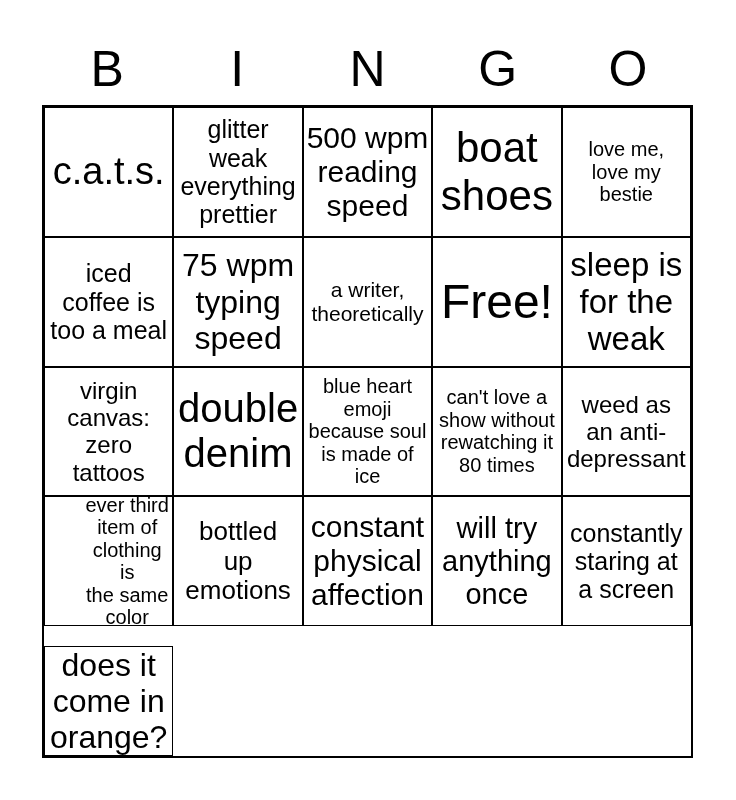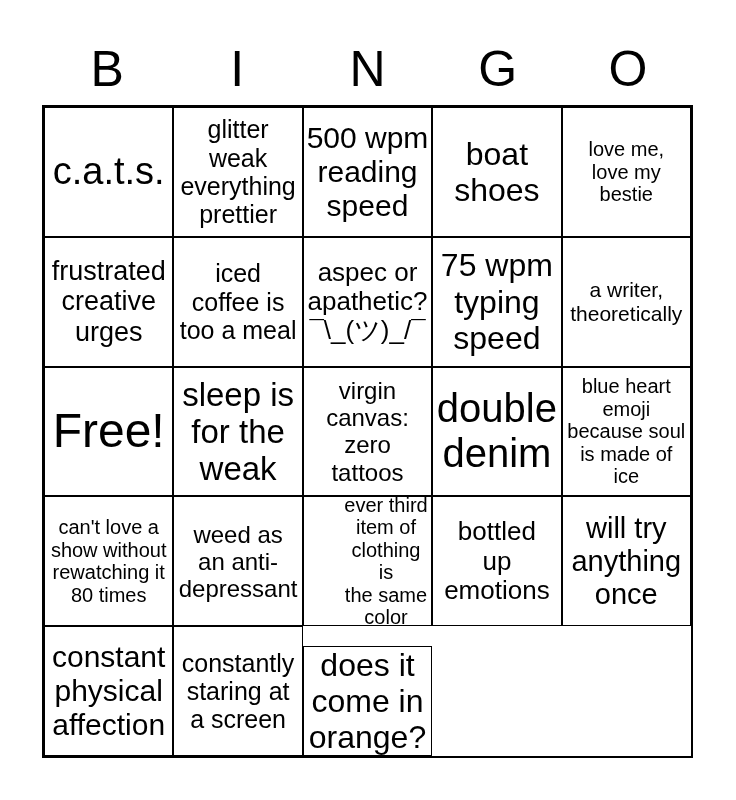--- a/index.html
+++ b/index.html
@@ -71,34 +71,28 @@
   </div>
   <div class="bingo-grid">
       <div class="cell" style="font-size: 38px;">c.a.t.s.</div>
       <div class="cell" style="font-size: 25px;">glitter
 weak
 everything
 prettier</div>
       <div class="cell" style="font-size: 30px;">500 wpm
 reading
 speed</div>
-      <div class="cell" style="font-size: 32px;">boat
+      <div class="cell" style="font-size: 42px;">boat
 shoes</div>
       <div class="cell" style="font-size: 20px;">love me,
 love my
 bestie</div>
-      <div class="cell" style="font-size: 27px;">frustrated
-creative
-urges</div>
       <div class="cell" style="font-size: 25px;">iced
 coffee is
 too a meal</div>
-      <div class="cell" style="font-size: 26px;">aspec or
-apathetic?
-¯\_(ツ)_/¯</div>
       <div class="cell" style="font-size: 32px;">75 wpm
 typing
 speed</div>
       <div class="cell" style="font-size: 21px;">a writer,
 theoretically</div>
       <div class="cell" style="font-size: 48px;">Free!</div>
       <div class="cell" style="font-size: 33px;">sleep is
 for the
 weak</div>
       <div class="cell" style="font-size: 24px;">virgin
@@ -120,26 +114,26 @@
 an anti-
 depressant</div>
       <div class="cell" style="font-size: 20px; padding-left: 38px;">ever third
 item of
 clothing is
 the same
 color</div>
       <div class="cell" style="font-size: 26px;">bottled
 up
 emotions</div>
+      <div class="cell" style="font-size: 30px;">constant
+physical
+affection</div>
       <div class="cell" style="font-size: 29px;">will try
 anything
 once</div>
-      <div class="cell" style="font-size: 30px;">constant
-physical
-affection</div>
       <div class="cell" style="font-size: 25px;">constantly
 staring at
 a screen</div>
       <div class="cell" style="font-size: 32px; margin-top: 20px;">does it
 come in
 orange?</div>
     </div>
 </div>
 
 </body></html>

